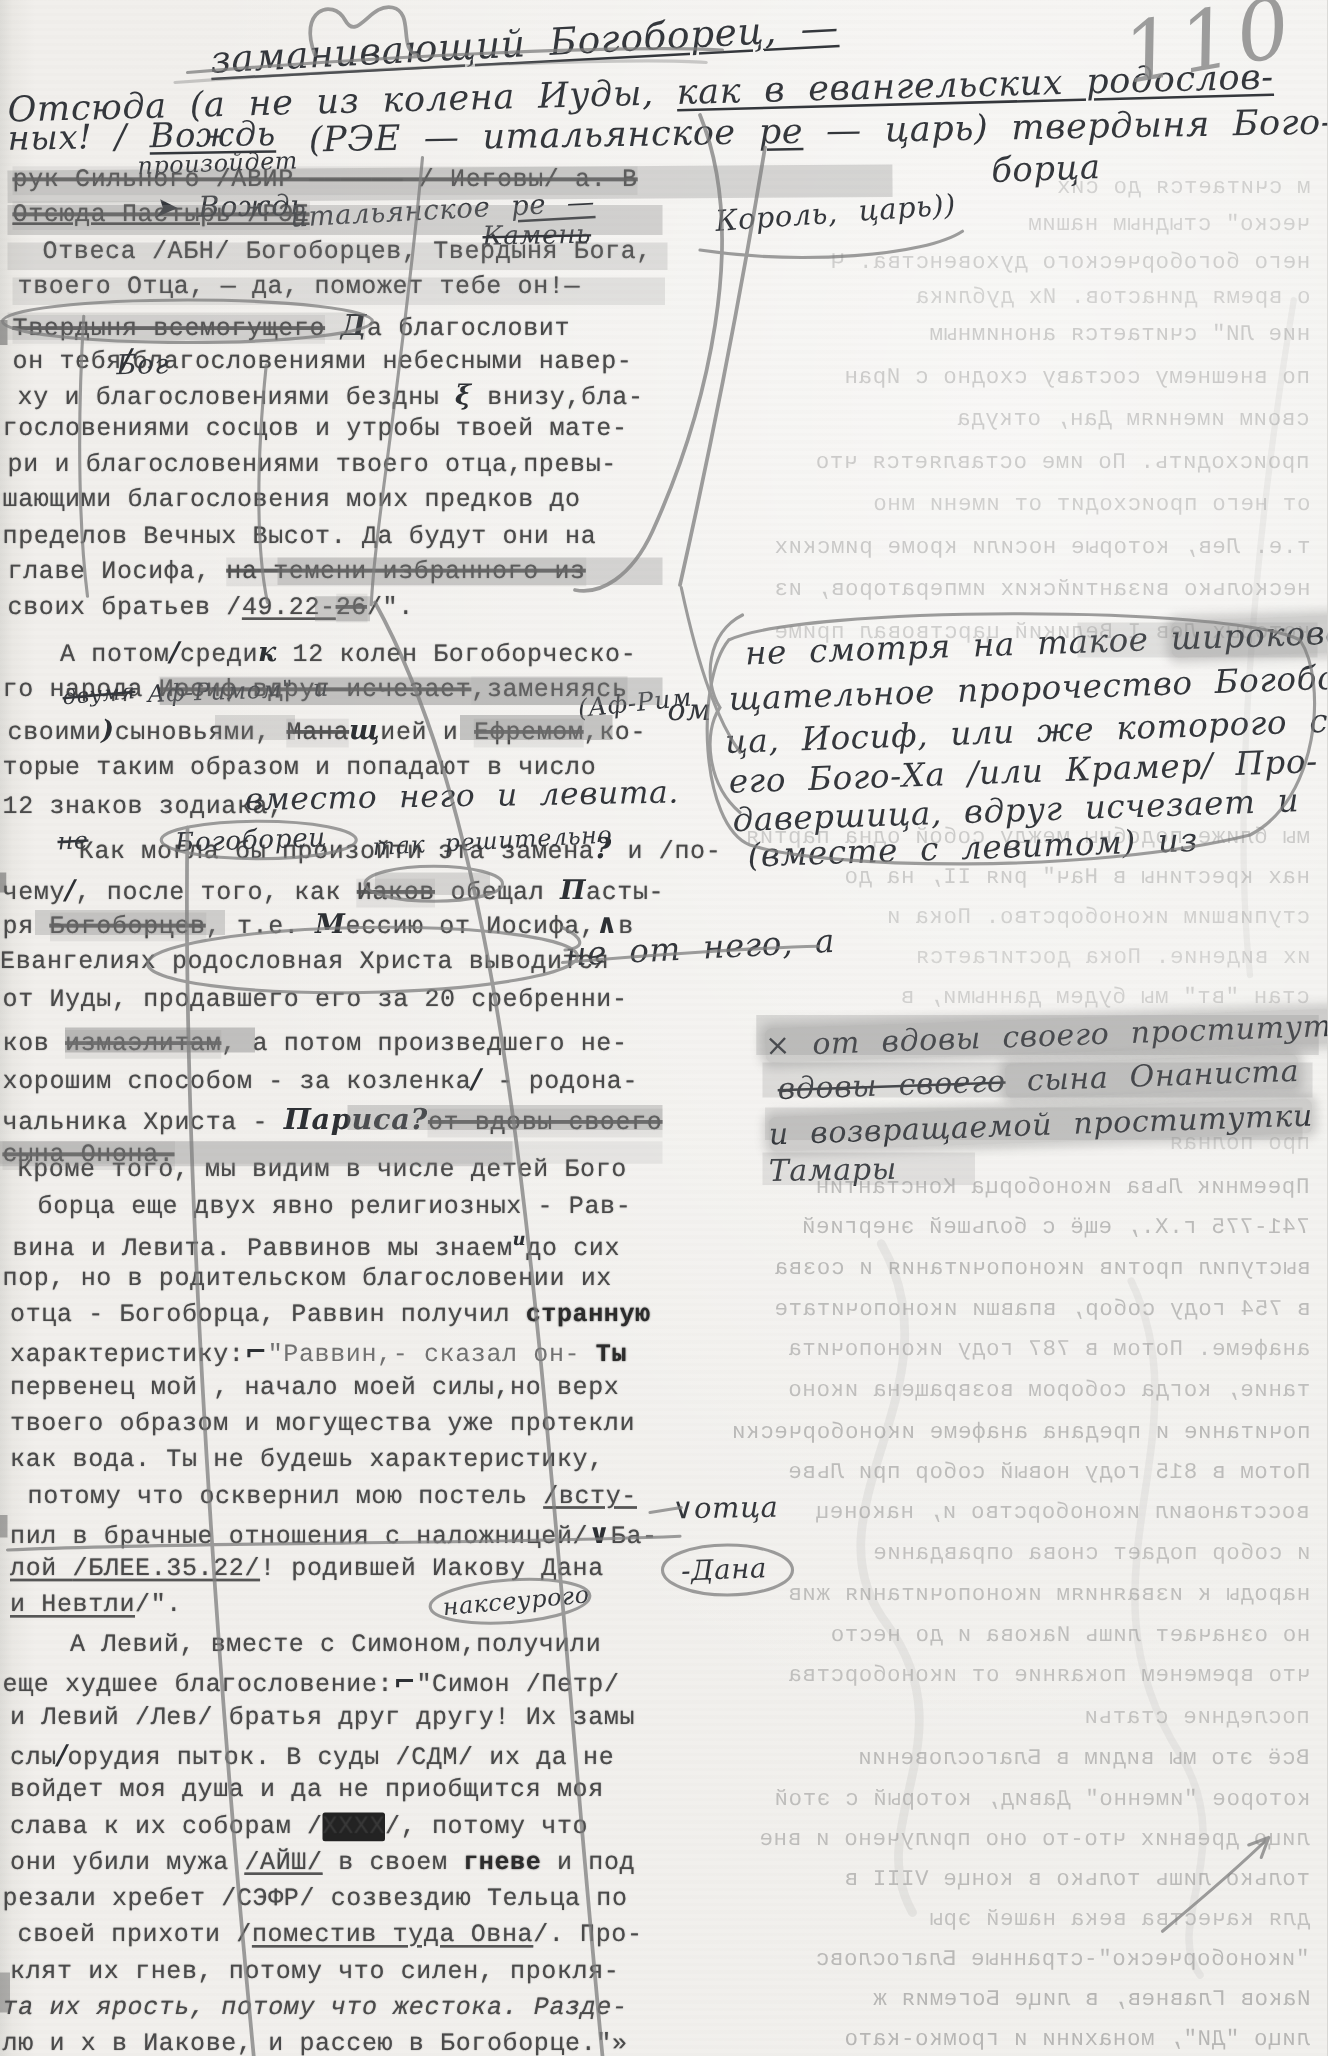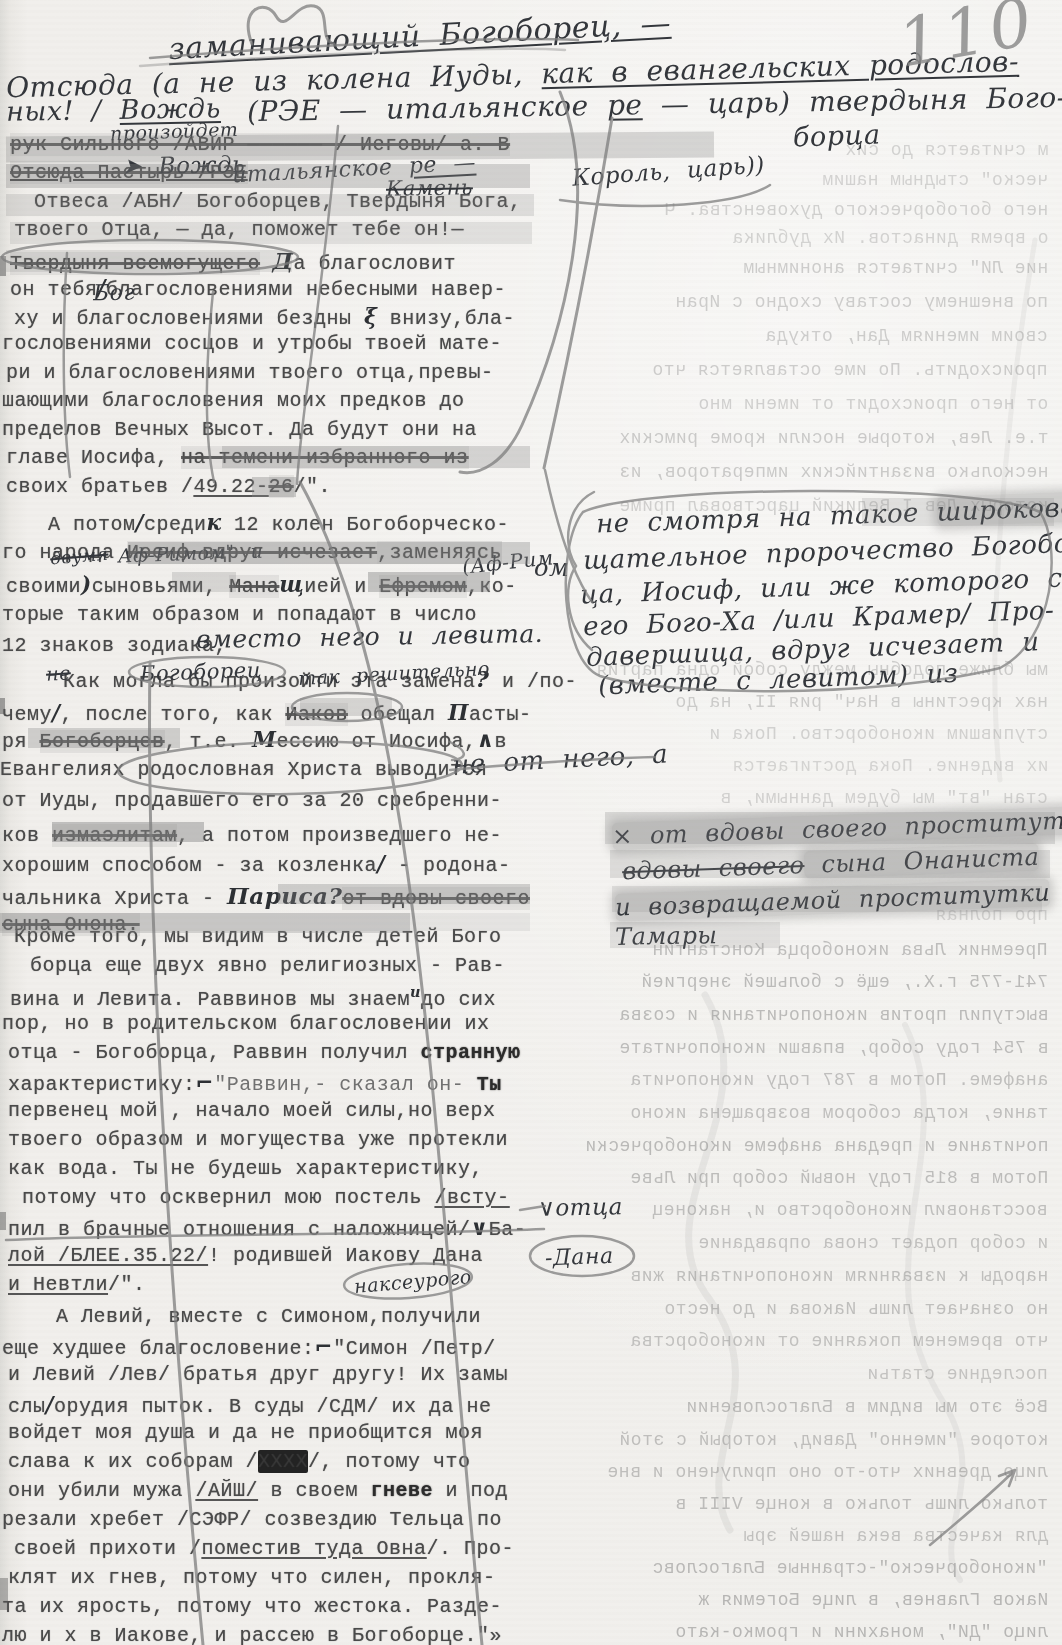--- a/index.html
+++ b/index.html
@@ -135,21 +135,21 @@
       <div class="tline" style="left: 56px; top: 1305px;"><span class="t-n">А Левий, вместе с Симоном,получили</span></div>
       <div class="tline" style="left: 2px; top: 1334px;"><span class="t-n">еще худшее благословение:</span><span class="t-hw">⌐</span><span class="t-n">"Симон /Петр/</span></div>
       <div class="tline" style="left: 8px; top: 1363px;"><span class="t-n">и Левий /Лев/ братья друг другу! Их замы</span></div>
       <div class="tline" style="left: 8px; top: 1392px;"><span class="t-n">слы</span><span class="t-hw">/</span><span class="t-n">орудия пыток. В суды /СДМ/ их да не</span></div>
       <div class="tline" style="left: 8px; top: 1421px;"><span class="t-n">войдет моя душа и да не приобщится моя</span></div>
       <div class="tline" style="left: 8px; top: 1450px;"><span class="t-n">слава к их соборам /</span><span class="t-b">ХХХХ</span><span class="t-n">/, потому что</span></div>
       <div class="tline" style="left: 8px; top: 1479px;"><span class="t-n">они убили мужа </span><span class="t-u">/АЙШ/</span><span class="t-n"> в своем </span><span class="t-d">гневе</span><span class="t-n"> и под</span></div>
       <div class="tline" style="left: 2px; top: 1508px;"><span class="t-n">резали хребет /СЭФР/ созвездию Тельца по</span></div>
       <div class="tline" style="left: 14px; top: 1537px;"><span class="t-n">своей прихоти /</span><span class="t-u">поместив туда Овна</span><span class="t-n">/. Про-</span></div>
       <div class="tline" style="left: 8px; top: 1566px;"><span class="t-n">клят их гнев, потому что силен, прокля-</span></div>
-      <div class="tline" style="left: 2px; top: 1595px;"><span class="t-n">та их ярость, потому что жестока. Разде-</span></div>
+      <div class="tline" style="left: 2px; top: 1595px; font-style: italic;"><span class="t-n">та их ярость, потому что жестока. Разде-</span></div>
       <div class="tline" style="left: 2px; top: 1624px;"><span class="t-n">лю и х в Иакове, и рассею в Богоборце."»</span></div>
     </div>
 
   <div id="hw-layer">
       <div class="hw" style="left: 168px; top: 18px; font-size: 30px; transform: rotate(-3deg);"><span class="h-u">заманивающий Богоборец, —</span></div>
       <div class="hw" style="left: 6px; top: 58px; font-size: 28px; transform: rotate(-1.5deg);"><span class="h-n">Отсюда </span><span class="h-n">(а не из колена Иуды, </span><span class="h-u">как в евангельских родослов-</span></div>
       <div class="hw" style="left: 6px; top: 94px; font-size: 27px; transform: rotate(-1deg);"><span class="h-n">ных! / </span><span class="h-u">Вождь</span></div>
       <div class="hw" style="left: 110px; top: 120px; font-size: 19px; transform: rotate(-2deg);"><span class="h-n">произойдет</span></div>
       <div class="hw" style="left: 247px; top: 88px; font-size: 28px; transform: rotate(-1deg);"><span class="h-n">(РЭЕ — итальянское </span><span class="h-u">ре</span><span class="h-n"> — царь) твердыня Бого-</span></div>
       <div class="hw" style="left: 793px; top: 120px; font-size: 27px; transform: rotate(-2deg);"><span class="h-n">борца</span></div>

